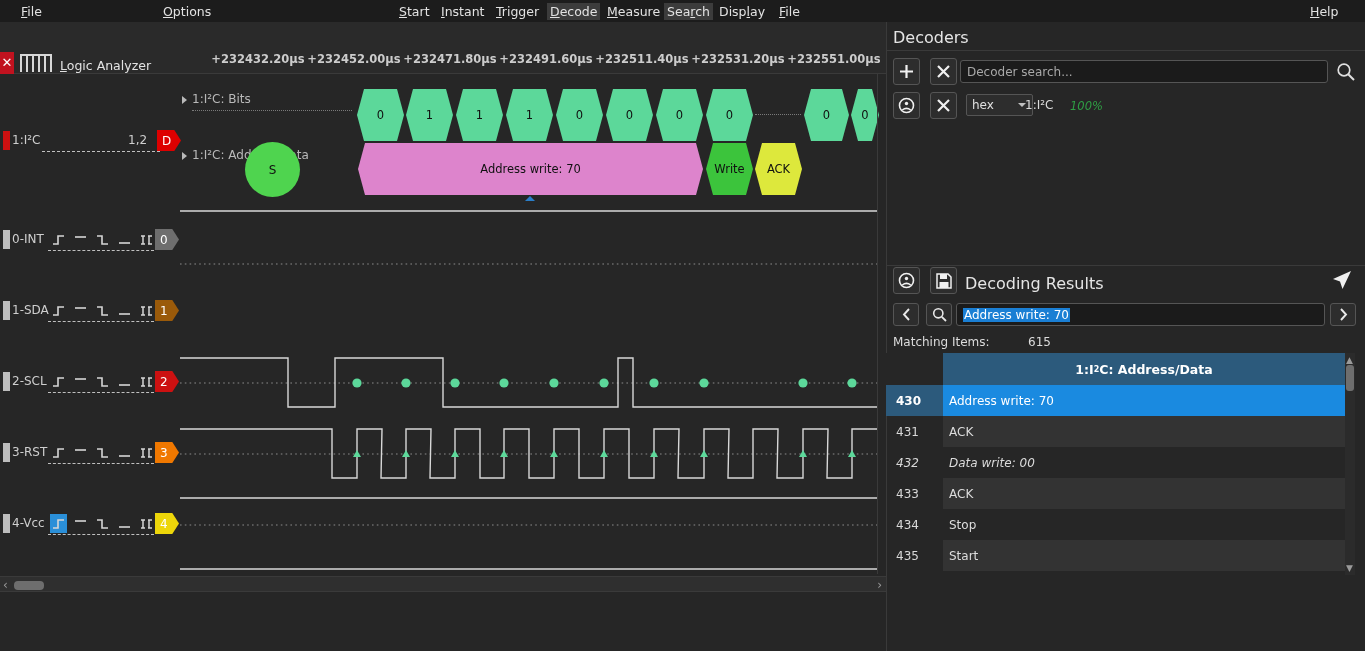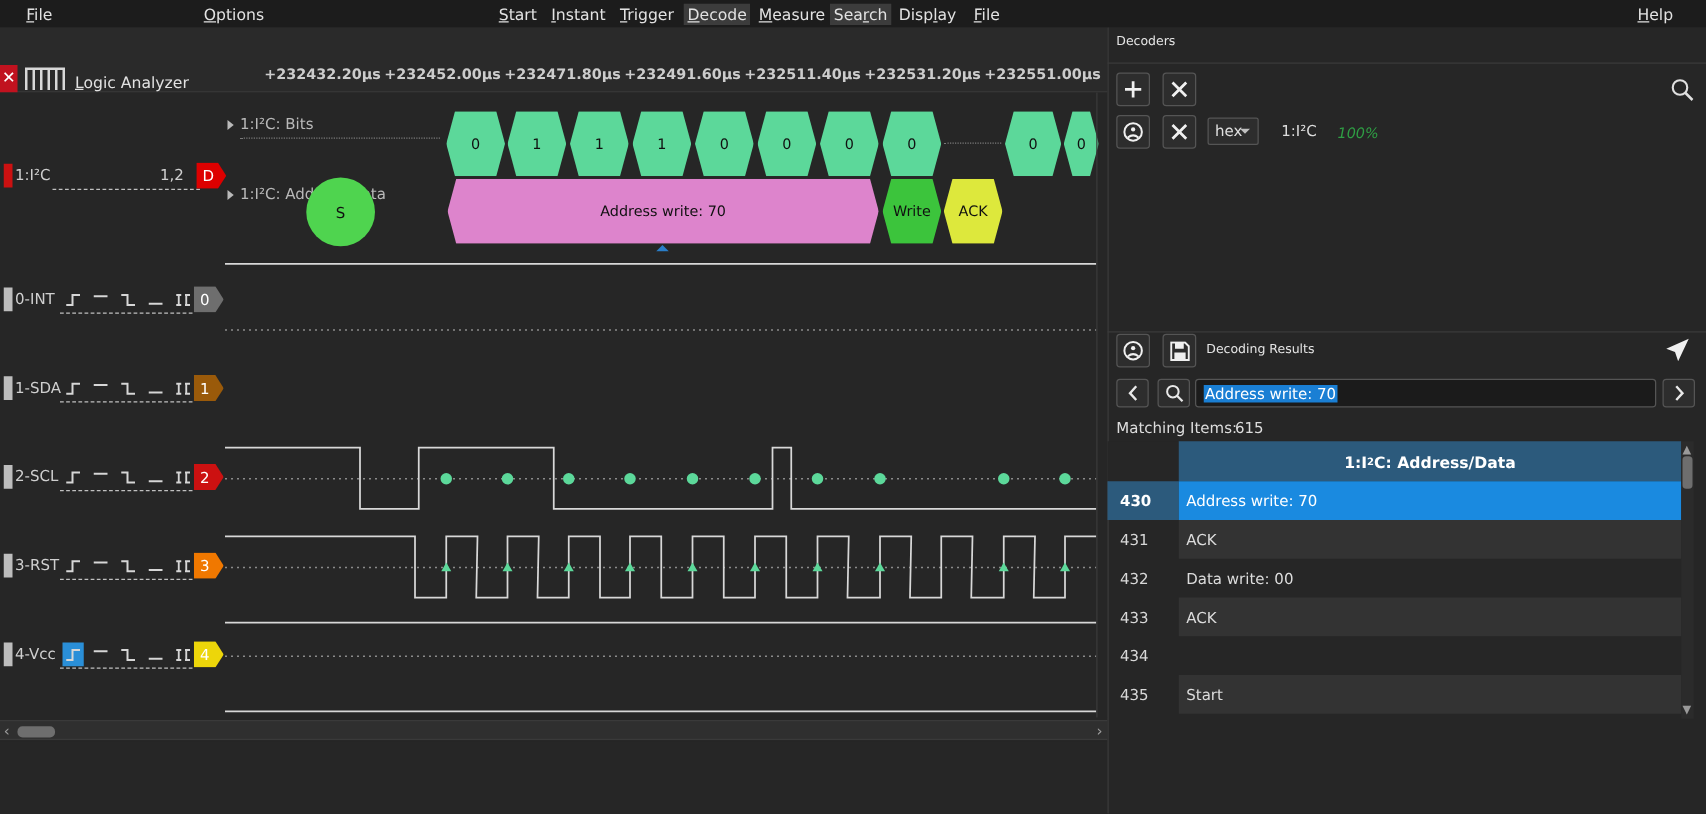--- a/index.html
+++ b/index.html
@@ -146,21 +146,21 @@
     position: absolute; left: 0; top: 593px; width: 886px; height: 58px;
     background: #262626;
   }
 
   
   .rightpanel {
     position: absolute; left: 886px; top: 22px; width: 479px; height: 629px;
     background: #262626; border-left: 1px solid #3a3a3a;
   }
   .panel-title {
-    position: absolute; font-size: 10px; color: #e5e5e5;
+    position: absolute; font-size: 16px; color: #e5e5e5;
   }
   .panel-sep { position: absolute; height: 1px; background: #3a3a3a; }
   .sq-btn {
     position: absolute; background: #2d2d2d; border: 1px solid #555;
     border-radius: 3px; display: flex; align-items: center; justify-content: center;
     color: #e8e8e8;
   }
   .txt-input {
     position: absolute; background: #1b1b1b; border: 1px solid #555;
     border-radius: 3px; display: flex; align-items: center;
@@ -579,40 +579,43 @@
   <div class="sq-btn" style="left:893px; top:58px; width:27px; height:27px;">
     <svg width="15" height="15" viewBox="0 0 15 15">
         <path d="M7.5 1 V14 M1 7.5 H14" stroke="#f0f0f0" stroke-width="2.2"></path>
       </svg>
   </div>
   <div class="sq-btn" style="left:930px; top:58px; width:27px; height:27px;">
     <svg width="15" height="15" viewBox="0 0 15 15">
         <path d="M2 2 L13 13 M13 2 L2 13" stroke="#f0f0f0" stroke-width="2.2"></path>
       </svg>
   </div>
+  <div class="txt-input" style="left:960px; top:60px; width:368px; height:23px;">
+    <span class="val" style="color:#a8a8a8;">Decoder search...</span>
+  </div>
   <div style="position:absolute; left:1336px; top:62px;">
     <svg width="19" height="19" viewBox="0 0 19 19">
         <circle cx="8" cy="8" r="5.8" fill="none" stroke="#e0e0e0" stroke-width="1.7"></circle>
         <path d="M12.2 12.2 L18 18" stroke="#e0e0e0" stroke-width="2"></path>
       </svg>
   </div>
 
   <div class="sq-btn" style="left:893px; top:92px; width:27px; height:27px;">
     <svg width="17" height="17" viewBox="0 0 17 17">
       <circle cx="8.5" cy="8.5" r="7" fill="none" stroke="#f0f0f0" stroke-width="1.6"></circle>
       <circle cx="8.5" cy="6.5" r="1.7" fill="#f0f0f0"></circle>
       <path d="M4.3 13 Q8.5 9.6 12.7 13" fill="none" stroke="#f0f0f0" stroke-width="1.6"></path>
     </svg>
   </div>
   <div class="sq-btn" style="left:930px; top:92px; width:27px; height:27px;">
     <svg width="15" height="15" viewBox="0 0 15 15">
         <path d="M2 2 L13 13 M13 2 L2 13" stroke="#f0f0f0" stroke-width="2.2"></path>
       </svg>
   </div>
-  <div class="sel-box" style="left:966px; top:94px; width:41px; height:22px;">
+  <div class="sel-box" style="left:966px; top:94px; width:67px; height:22px;">
     <span style="margin-left:5px;">hex</span>
     <span class="caret"></span>
   </div>
   <div class="plain-txt" style="left:1025px; top:98px;">1:I²C</div>
   <div class="pct" style="left:1070px; top:99px;">100%</div>
 
   <div class="panel-sep" style="left:886px; top:265px; width:479px;"></div>
   <div class="sq-btn" style="left:893px; top:267px; width:27px; height:27px;">
     <svg width="17" height="17" viewBox="0 0 17 17">
       <circle cx="8.5" cy="8.5" r="7" fill="none" stroke="#f0f0f0" stroke-width="1.6"></circle>
@@ -648,43 +651,44 @@
   <div class="txt-input" style="left:956px; top:303px; width:369px; height:23px;">
     <span class="val sel">Address write: 70</span>
   </div>
   <div class="sq-btn" style="left:1330px; top:303px; width:26px; height:23px;">
     <svg width="9" height="13" viewBox="0 0 9 13">
         <path d="M2 1 L7 6.5 L2 12" fill="none" stroke="#e8e8e8" stroke-width="1.9"></path>
       </svg>
   </div>
 
   <div class="plain-txt" style="left:893px; top:335px;">Matching Items:</div>
-  <div class="plain-txt" style="left:988px; top:335px;">615</div>
+  <div class="plain-txt" style="left:1028px; top:335px;">615</div>
 
   <div class="tbl" id="results-table">
       <div class="tbl-head-blank"></div>
       <div class="tbl-head">1:I<sup style="font-size:8px">2</sup>C: Address/Data</div>
       <div class="trow selected" style="top: 32px;">
         <div class="idx">430</div>
         <div class="cell">Address write: 70</div>
       </div>
       <div class="trow alt" style="top: 63px;">
         <div class="idx">431</div>
         <div class="cell">ACK</div>
       </div>
-      <div class="trow" style="top: 94px;">
+      <div class="trow" style="top: 94px; font-style: italic;">
         <div class="idx">432</div>
         <div class="cell">Data write: 00</div>
       </div>
       <div class="trow alt" style="top: 125px;">
         <div class="idx">433</div>
         <div class="cell">ACK</div>
       </div>
       <div class="trow" style="top: 156px;">
         <div class="idx">434</div>
+        <div class="cell">Stop</div>
       </div>
       <div class="trow alt" style="top: 187px;">
         <div class="idx">435</div>
         <div class="cell">Start</div>
       </div>
     </div>
   <div class="vscroll">
     <div class="varr" style="top:2px;">▲</div>
     <div class="vthumb"></div>
     <div class="varr" style="bottom:2px;">▼</div>

